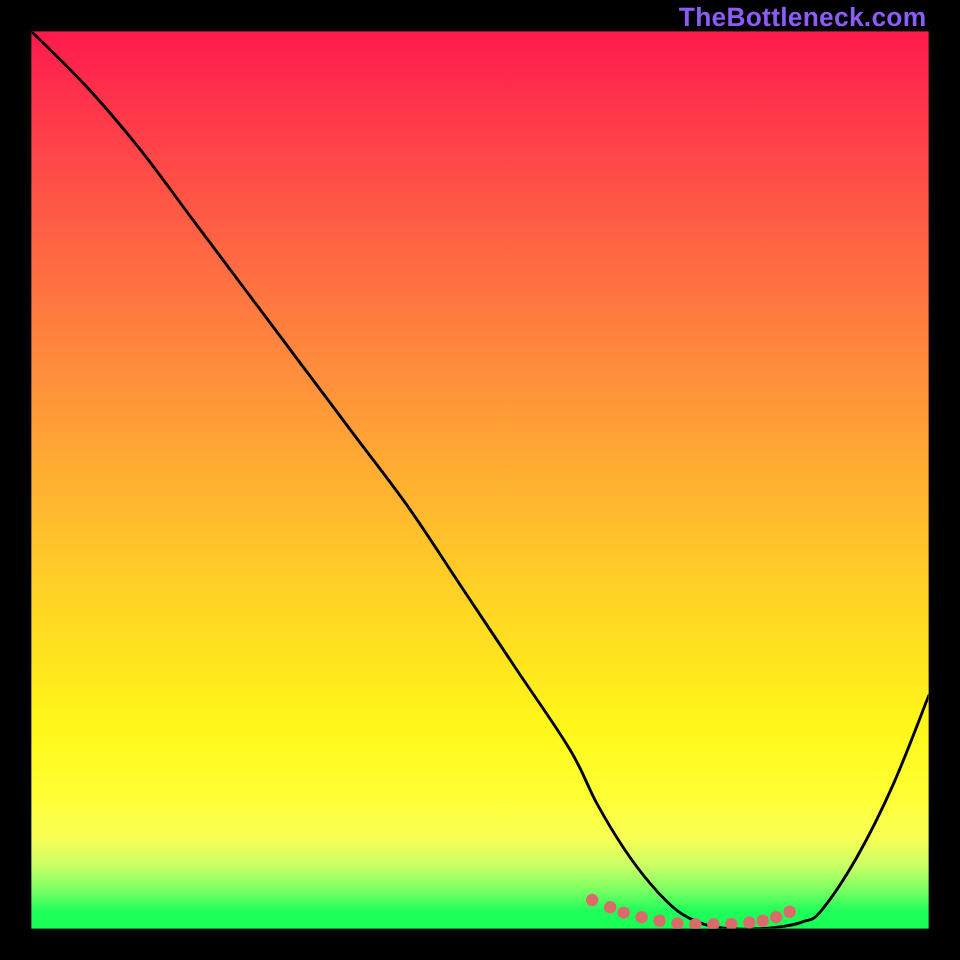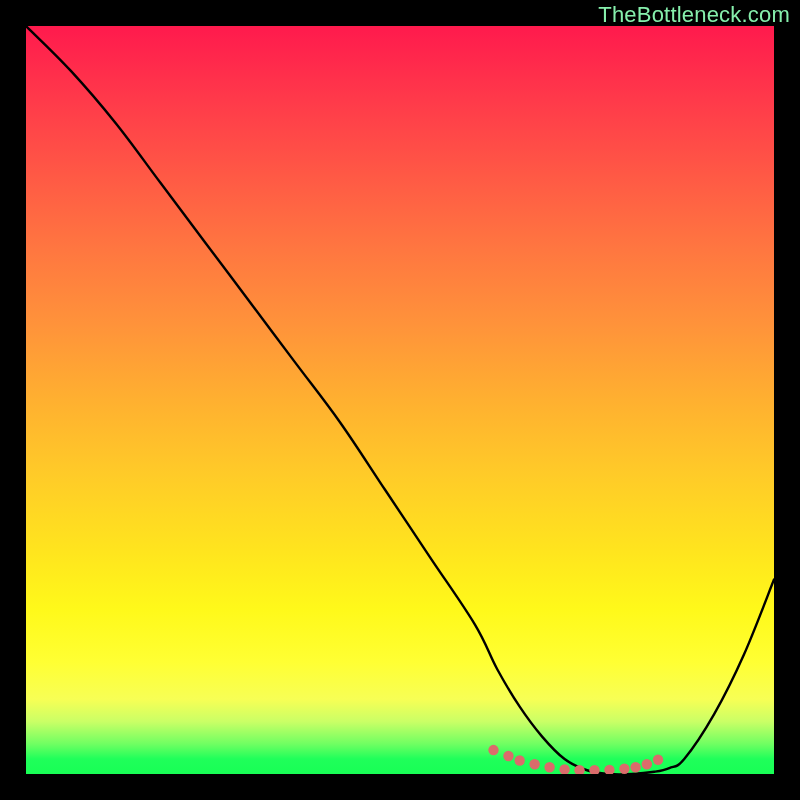--- a/index.html
+++ b/index.html
@@ -12,24 +12,24 @@
     font-family: Arial, Helvetica, sans-serif;
   }
   .chart-wrap {
     position: relative;
     width: 800px;
     height: 800px;
   }
   .watermark {
     position: absolute;
     top: 2px;
-    right: 10px;
+    right: 28px;
     font-size: 22px;
-    font-weight: 400;
-    color: #86efac;
+    font-weight: 700;
+    color: #8b5cf6;
     z-index: 20;
     letter-spacing: 0.2px;
   }
   .plot-area {
     position: absolute;
     left: 26px;
     top: 26px;
     width: 748px;
     height: 748px;
     overflow: hidden;

